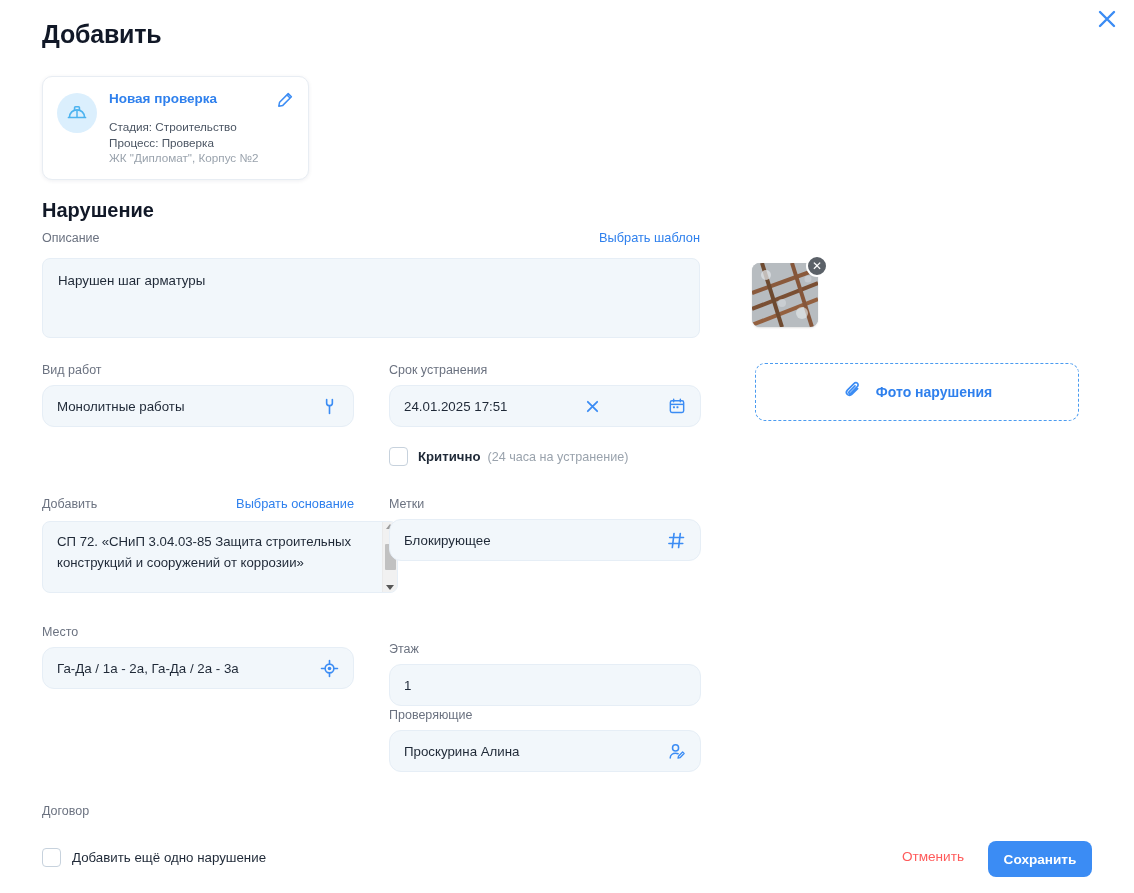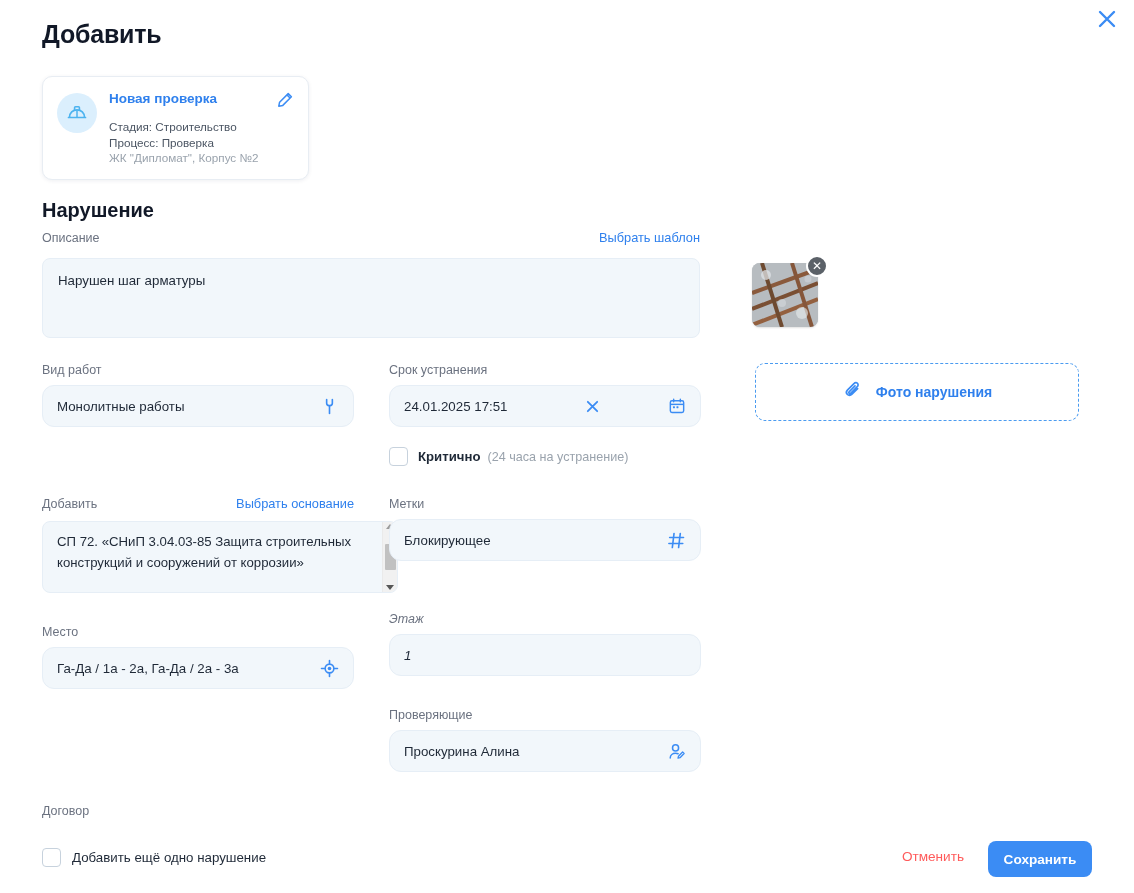--- a/index.html
+++ b/index.html
@@ -310,21 +310,21 @@
       <span class="ico">
         <svg width="19" height="19" viewBox="0 0 20 20" fill="none" aria-hidden="true">
           <circle cx="10" cy="10" r="4.6" stroke="#3b8cf4" stroke-width="1.7"></circle>
           <circle cx="10" cy="10" r="1.9" fill="#3b8cf4"></circle>
           <path d="M10 1.6v3M10 15.4v3M1.6 10h3M15.4 10h3" stroke="#3b8cf4" stroke-width="1.7" stroke-linecap="round"></path>
         </svg>
       </span>
     </div>
   </div>
 
-  <div class="col-r" style="top:611px;font-style:italic;">
+  <div class="col-r" style="top:641px;">
     <div class="fld-label">Этаж</div>
     <div class="input-box">
       <span class="val">1</span>
     </div>
   </div>
 
 
   <div class="col-r" style="top:707px;">
     <div class="fld-label">Проверяющие</div>
     <div class="input-box">

